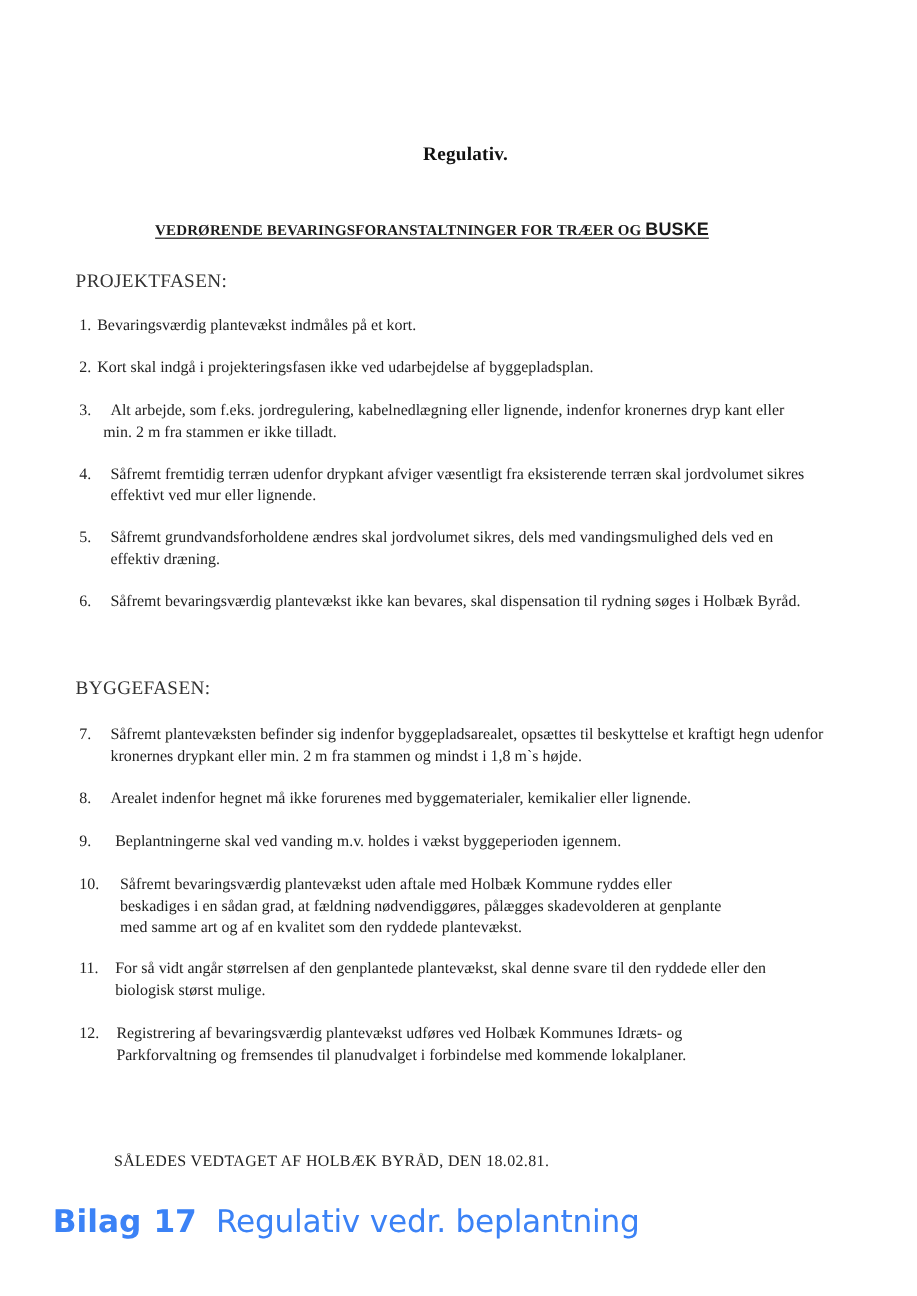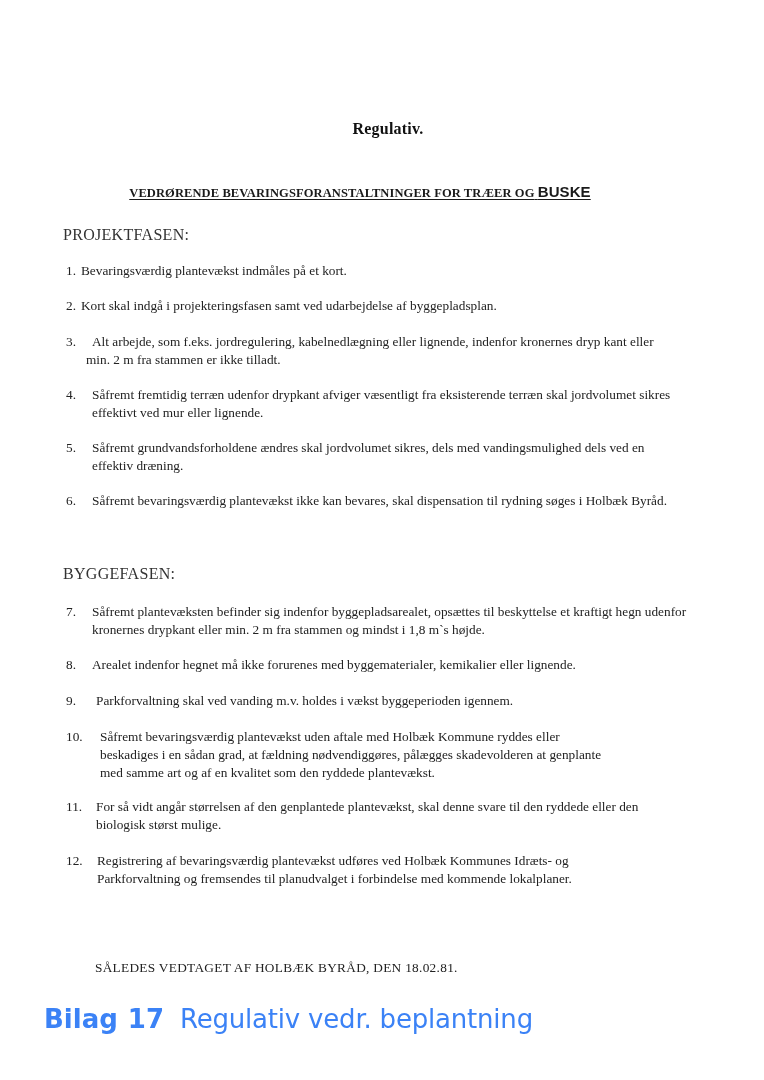--- a/index.html
+++ b/index.html
@@ -113,21 +113,21 @@
 
   <div class="section-heading" style="top:226px;">PROJEKTFASEN:</div>
 
   <div class="item" style="top:262px;">
     <span class="num">1.</span>
     <span class="text">Bevaringsværdig plantevækst indmåles på et kort.</span>
   </div>
 
   <div class="item" style="top:297px;">
     <span class="num">2.</span>
-    <span class="text">Kort skal indgå i projekteringsfasen samt ved udarbejdelse af byggepladsplan.</span>
+    <span class="text">Kort skal indgå i projekteringsfasen ikke ved udarbejdelse af byggepladsplan.</span>
   </div>
 
   <div class="item" style="top:333px;">
     <span class="num">3.</span>
     <span class="text" style="margin-left:20px;text-indent:6px;width:590px;">Alt arbejde, som f.eks. jordregulering, kabelnedlægning eller lignende, indenfor kronernes dryp kant eller min. 2 m fra stammen er ikke tilladt.</span>
   </div>
 
   <div class="item" style="top:386px;">
     <span class="num">4.</span>
     <span class="text" style="margin-left:26px;width:590px;">Såfremt fremtidig terræn udenfor drypkant afviger væsentligt fra eksisterende terræn skal jordvolumet sikres effektivt ved mur eller lignende.</span>
@@ -150,21 +150,21 @@
     <span class="text" style="margin-left:26px;width:600px;">Såfremt plantevæksten befinder sig indenfor byggepladsarealet, opsættes til beskyttelse et kraftigt hegn udenfor kronernes drypkant eller min. 2 m fra stammen og mindst i 1,8 m`s højde.</span>
   </div>
 
   <div class="item" style="top:656px;">
     <span class="num">8.</span>
     <span class="text" style="margin-left:26px;">Arealet indenfor hegnet må ikke forurenes med byggematerialer, kemikalier eller lignende.</span>
   </div>
 
   <div class="item" style="top:692px;">
     <span class="num">9.</span>
-    <span class="text" style="margin-left:30px;">Parkforvaltning skal ved vanding m.v. holdes i vækst byggeperioden igennem.</span>
+    <span class="text" style="margin-left:30px;">Beplantningerne skal ved vanding m.v. holdes i vækst byggeperioden igennem.</span>
   </div>
 
   <div class="item" style="top:728px;">
     <span class="num">10.</span>
     <span class="text" style="margin-left:34px;width:520px;">Såfremt bevaringsværdig plantevækst uden aftale med Holbæk Kommune ryddes eller beskadiges i en sådan grad, at fældning nødvendiggøres, pålægges skadevolderen at genplante med samme art og af en kvalitet som den ryddede plantevækst.</span>
   </div>
 
   <div class="item" style="top:798px;">
     <span class="num">11.</span>
     <span class="text" style="margin-left:30px;width:580px;">For så vidt angår størrelsen af den genplantede plantevækst, skal denne svare til den ryddede eller den biologisk størst mulige.</span>

